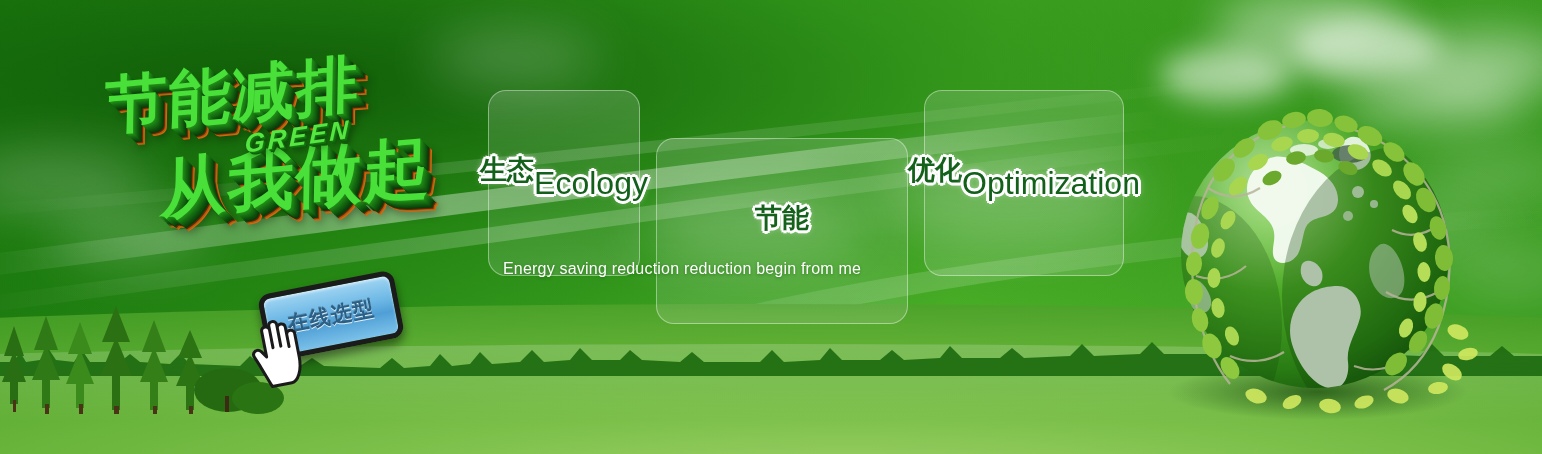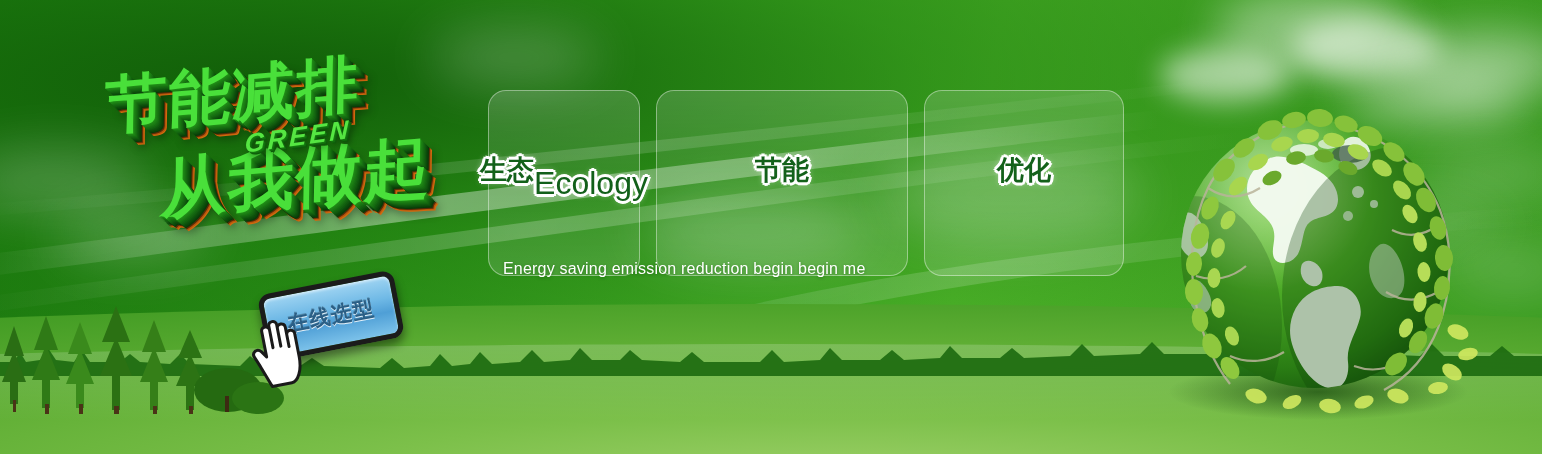--- a/index.html
+++ b/index.html
@@ -91,21 +91,21 @@
   
   .cards{position:absolute;left:488px;top:90px;display:flex;gap:16px;}
   .card{
     width:152px;height:186px;
     border-radius:18px;
     background:linear-gradient(180deg, rgba(255,255,255,.16) 0%, rgba(255,255,255,.07) 55%, rgba(255,255,255,.13) 100%);
     border:1px solid rgba(255,255,255,.40);
     display:flex;align-items:center;justify-content:center;
     box-sizing:border-box;
   }
-  .card.wide{width:252px;}
+  .card.wide{width:252px;margin-top:48px;}
   .card.wide2{width:200px;}
   .card-cn{
     font-size:27px;font-weight:bold;color:#13611a;margin-bottom:26px;white-space:nowrap;
     text-shadow:
       -2px -2px 0 #fff, 2px -2px 0 #fff, -2px 2px 0 #fff, 2px 2px 0 #fff,
       -3px 0 0 #fff, 3px 0 0 #fff, 0 -3px 0 #fff, 0 3px 0 #fff,
       0 0 7px rgba(255,255,255,.95);
   }
   .card-en{
     font-size:32px;color:#12601a;white-space:nowrap;
@@ -226,24 +226,25 @@
   <div class="cards">
     <div class="card">
       <span class="card-cn">生态</span>
       <span class="card-en">Ecology</span>
     </div>
     <div class="card wide">
       <span class="card-cn">节能</span>
     </div>
     <div class="card wide2">
       <span class="card-cn">优化</span>
+      <span class="card-en">Optimization</span>
     </div>
   </div>
 
-  <div class="tagline">Energy saving emission reduction begin begin me</div>
+  <div class="tagline">Energy saving reduction reduction begin from me</div>
 
   <svg class="globe-wrap" viewBox="0 0 330 330">
     <defs>
       <radialGradient id="gsphere" cx="36%" cy="30%" r="78%">
         <stop offset="0%" stop-color="#7ed04a"></stop>
         <stop offset="45%" stop-color="#4aa825"></stop>
         <stop offset="80%" stop-color="#2a7d14"></stop>
         <stop offset="100%" stop-color="#17560c"></stop>
       </radialGradient>
       <radialGradient id="gspec" cx="30%" cy="22%" r="42%">

